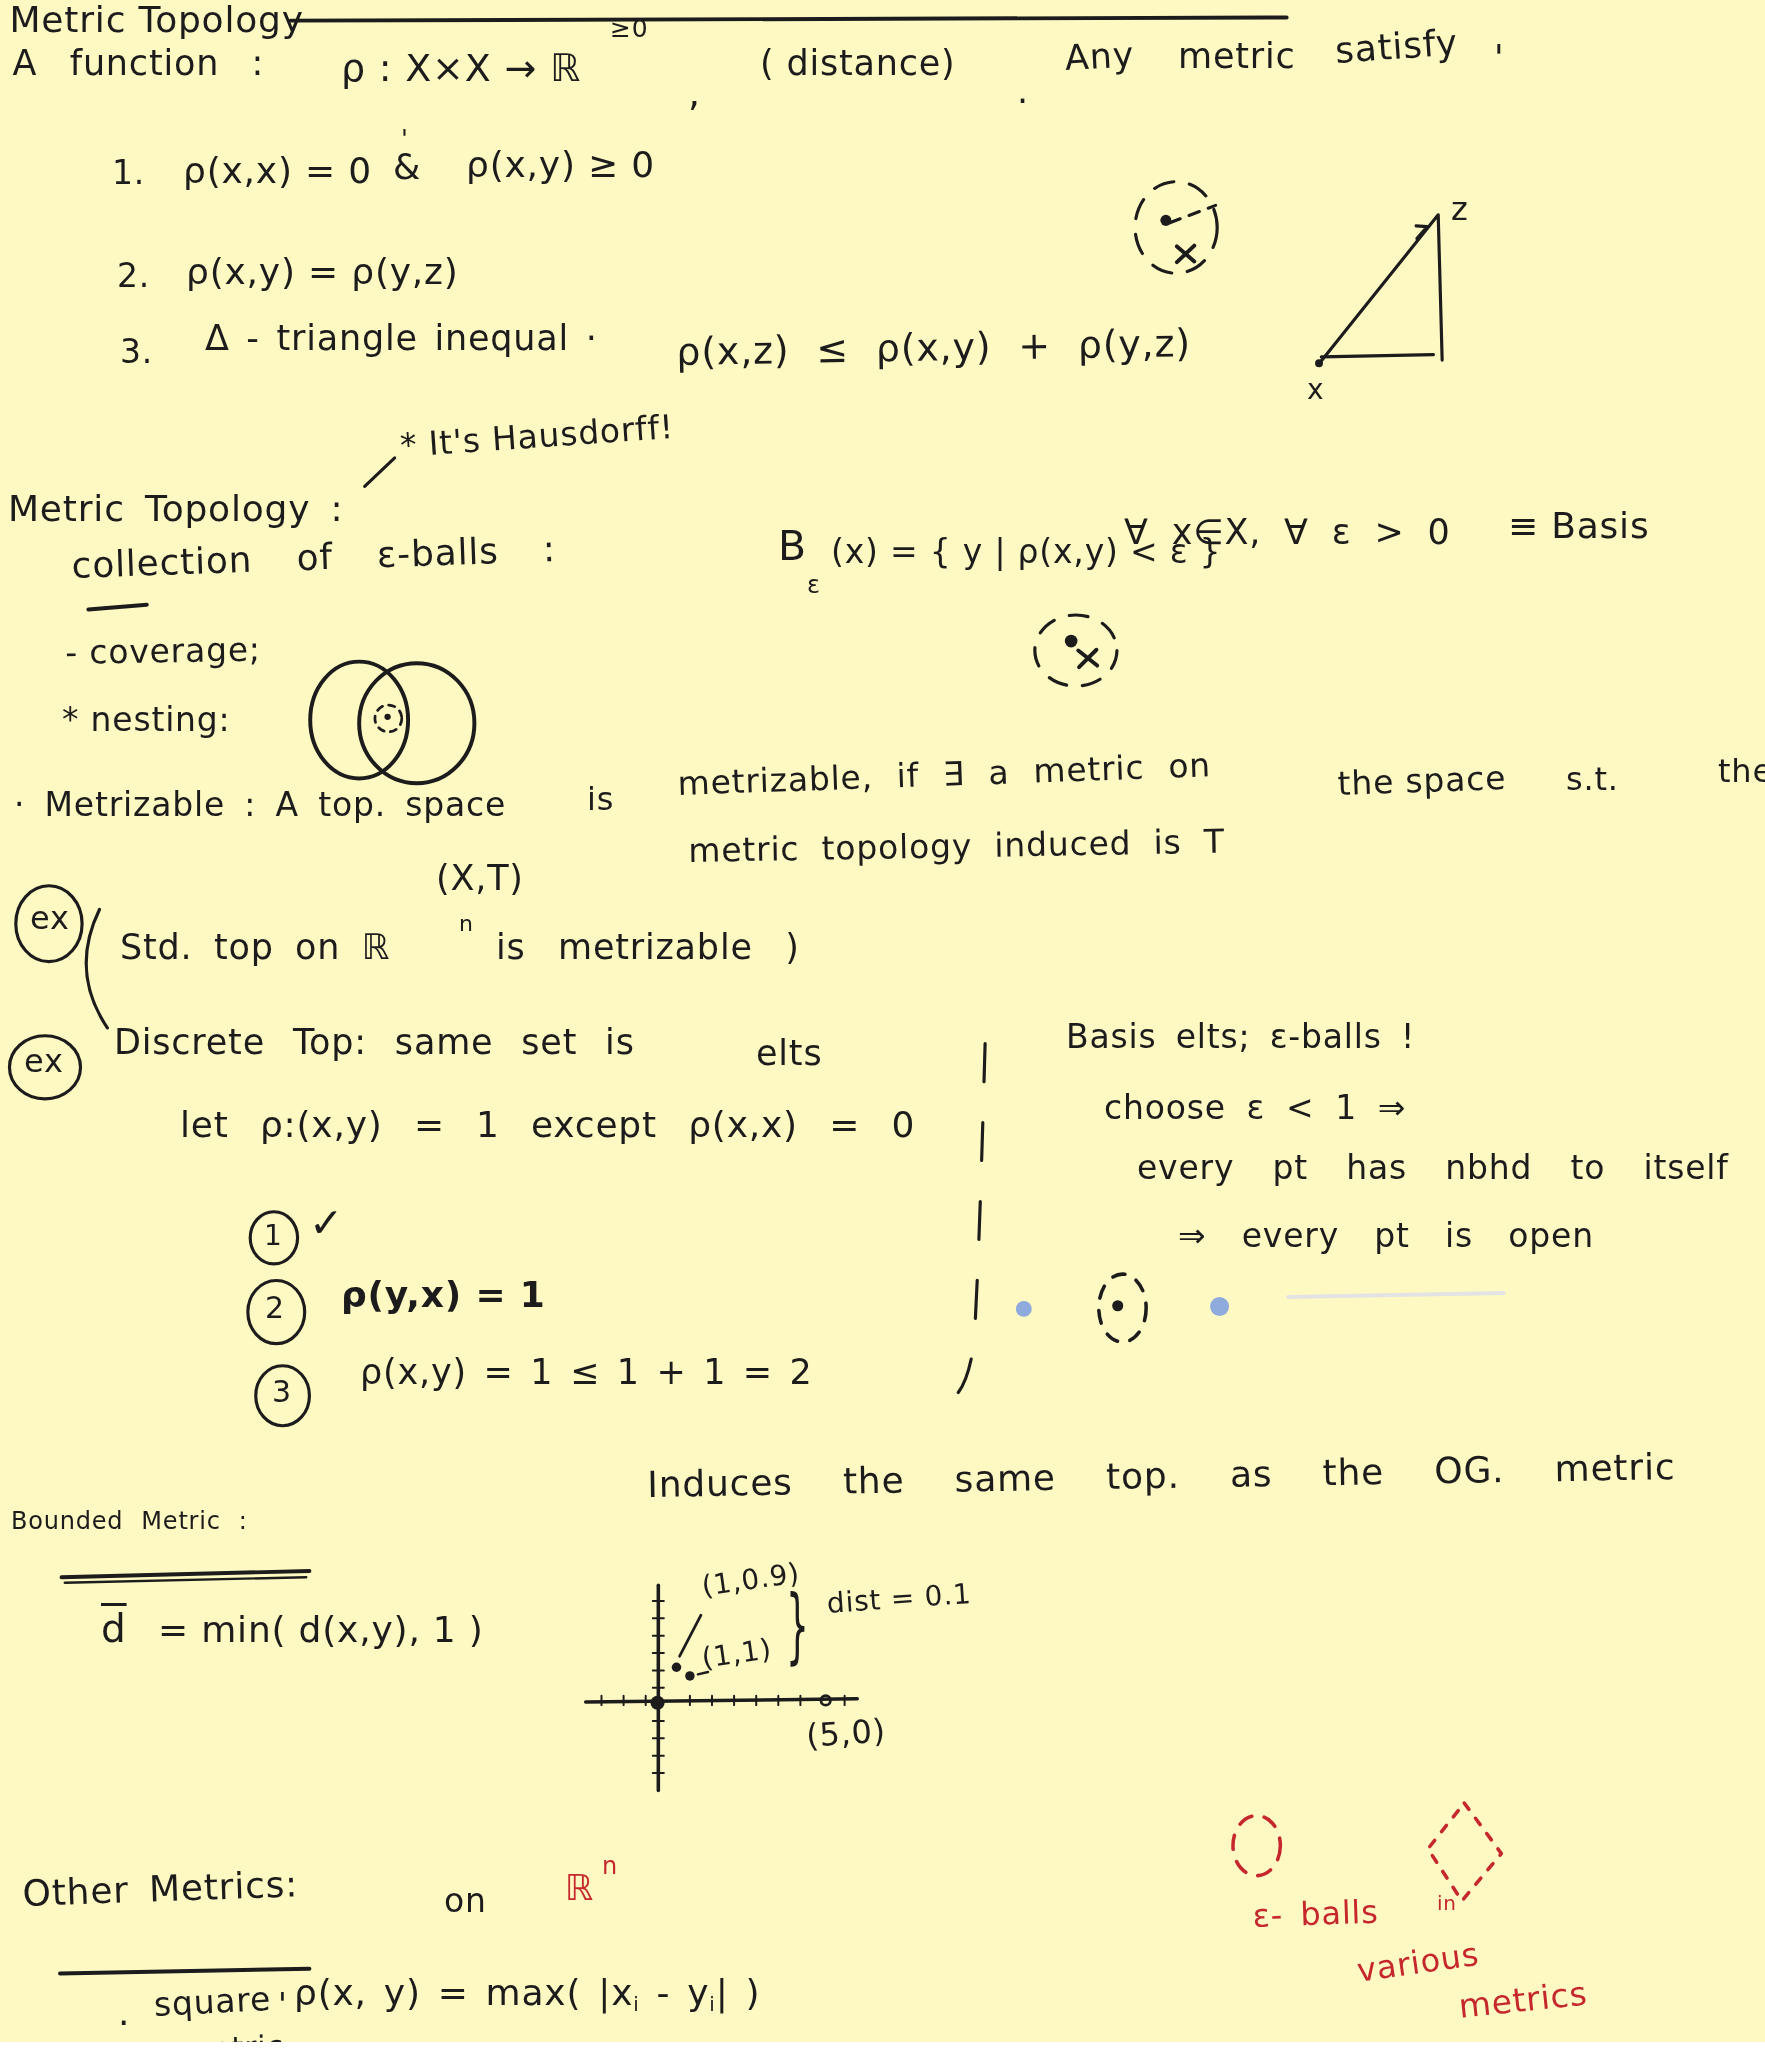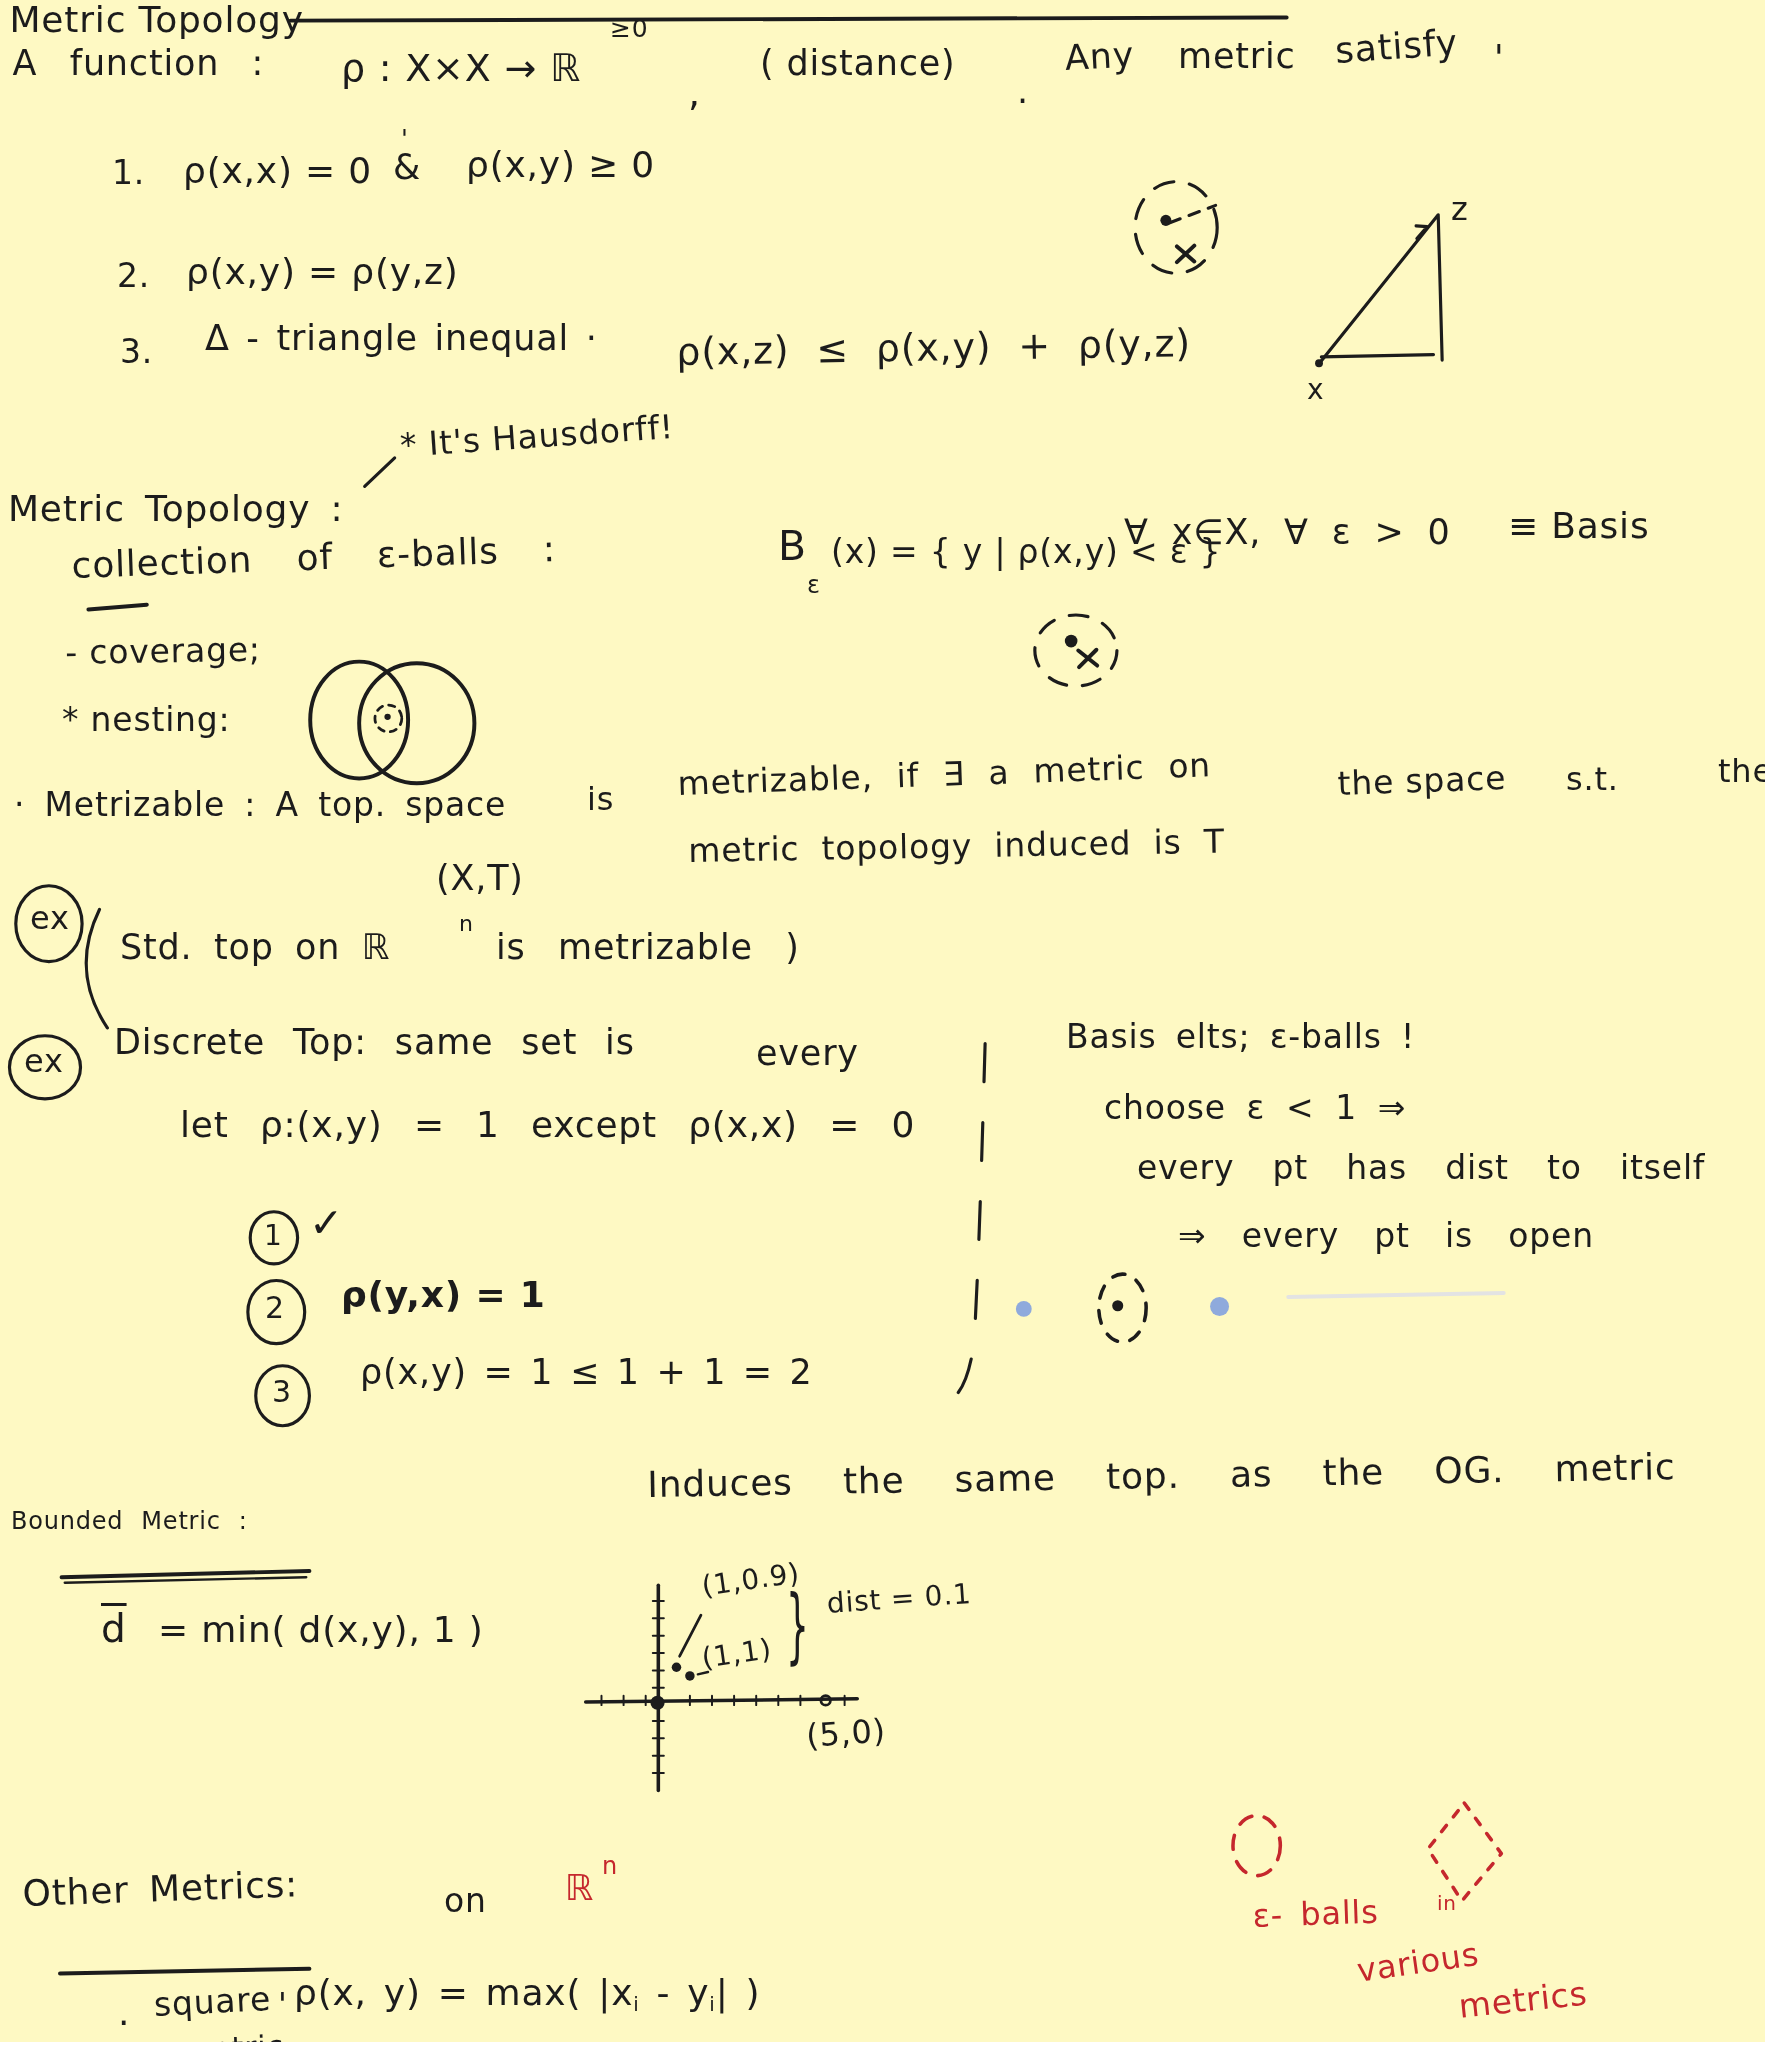--- a/index.html
+++ b/index.html
@@ -121,32 +121,32 @@
   <span class="t" style="left:1718px;top:755px;font-size:32px;">the</span>
   <span class="t" style="left:436px;top:861px;font-size:35px;">(X,T)</span>
   <span class="t" style="left:688px;top:834px;font-size:33px;word-spacing:11px;transform:rotate(-1deg);">metric topology induced is T</span>
   <span class="t" style="left:30px;top:902px;font-size:32px;">ex</span>
   <span class="t" style="left:120px;top:930px;font-size:35px;word-spacing:9.5px;">Std. top on ℝ</span>
   <span class="t" style="left:459px;top:913px;font-size:22px;">n</span>
   <span class="t" style="left:496px;top:930px;font-size:35px;word-spacing:20.5px;">is metrizable )</span>
 
   <span class="t" style="left:24px;top:1045px;font-size:32px;">ex</span>
   <span class="t" style="left:114px;top:1025px;font-size:35px;word-spacing:16px;">Discrete Top: same set is</span>
-  <span class="t" style="left:756px;top:1036px;font-size:35px;">every</span>
+  <span class="t" style="left:756px;top:1036px;font-size:35px;">elts</span>
   <span class="t" style="left:180px;top:1107px;font-size:36px;word-spacing:19px;">let ρ:(x,y) = 1 except ρ(x,x) = 0</span>
   <span class="t" style="left:264px;top:1222px;font-size:28px;">1</span>
   <span class="t" style="left:309px;top:1203px;font-size:41px;">✓</span>
   <span class="t" style="left:265px;top:1293px;font-size:30px;">2</span>
   <span class="t" style="left:341px;top:1277px;font-size:36px;font-weight:bold;">ρ(y,x) = 1</span>
   <span class="t" style="left:272px;top:1377px;font-size:30px;">3</span>
   <span class="t" style="left:360px;top:1355px;font-size:35px;word-spacing:4.7px;">ρ(x,y) = 1 ≤ 1 + 1 = 2</span>
 
   <span class="t" style="left:1066px;top:1020px;font-size:33px;word-spacing:8px;">Basis elts; ε-balls !</span>
   <span class="t" style="left:1104px;top:1091px;font-size:33px;word-spacing:9.5px;">choose ε &lt; 1 ⇒</span>
-  <span class="t" style="left:1137px;top:1151px;font-size:33px;word-spacing:27px;">every pt has dist to itself</span>
+  <span class="t" style="left:1137px;top:1151px;font-size:33px;word-spacing:27px;">every pt has nbhd to itself</span>
   <span class="t" style="left:1178px;top:1219px;font-size:33px;word-spacing:24px;">⇒ every pt is open</span>
 
   <span class="t" style="left:11px;top:1473px;font-size:24px;word-spacing:9.5px;margin-top:36px;">Bounded Metric :</span>
   <span class="t obar" style="left:101px;top:1609px;font-size:39px;">d</span>
   <span class="t" style="left:158px;top:1612px;font-size:36px;">= min( d(x,y), 1 )</span>
   <span class="t" style="left:647px;top:1467px;font-size:36px;word-spacing:38px;transform:rotate(-1deg);">Induces the same top. as the OG. metric</span>
   <span class="t" style="left:700px;top:1573px;font-size:28px;transform:rotate(-8deg);">(1,0.9)</span>
   <span class="t" style="left:786px;top:1584px;font-size:36px;transform:scale(1,2.3);">}</span>
   <span class="t" style="left:826px;top:1590px;font-size:28px;transform:rotate(-4deg);">dist = 0.1</span>
   <span class="t" style="left:700px;top:1645px;font-size:28px;transform:rotate(-8deg);">(1,1)</span>

